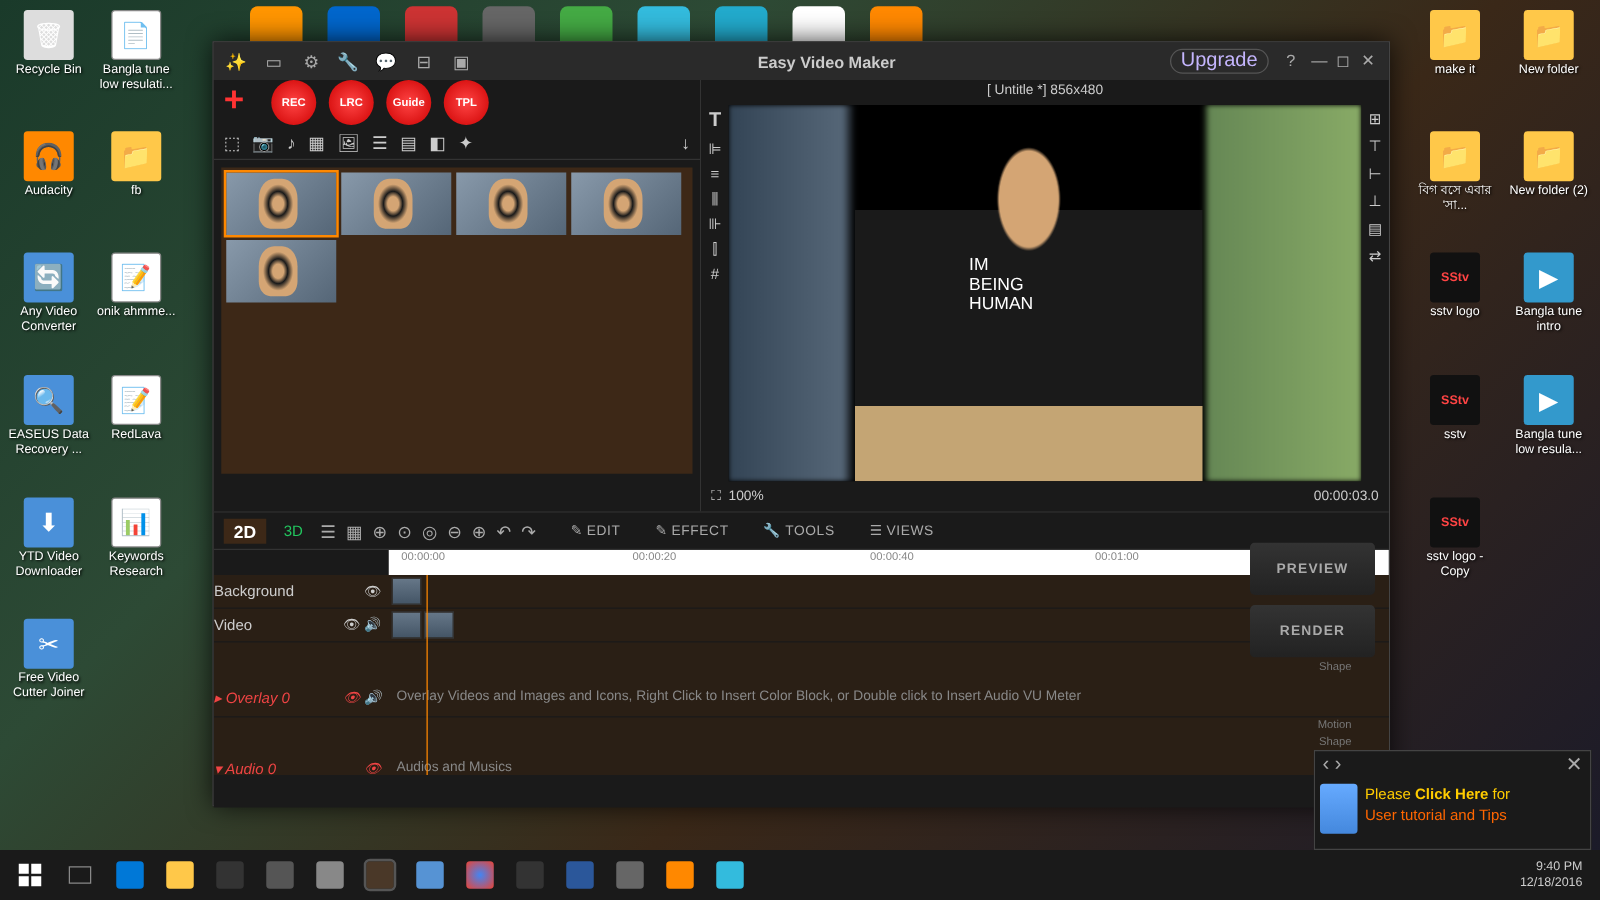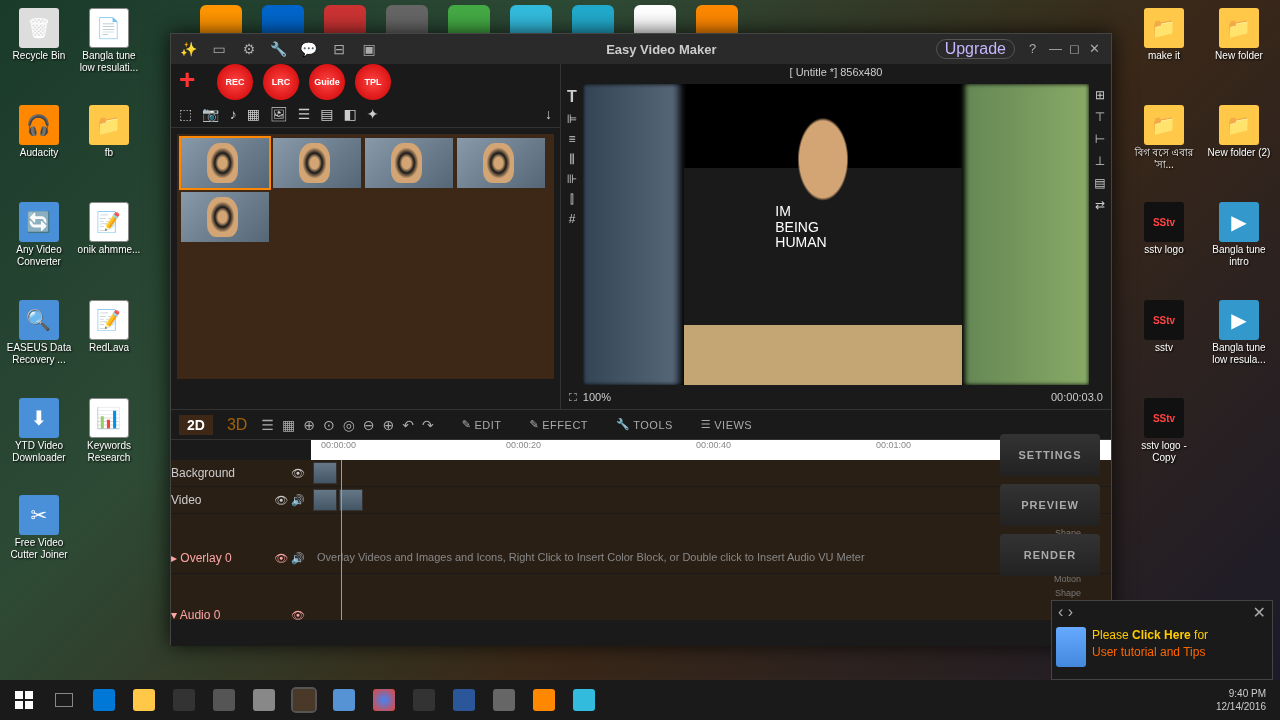--- a/index.html
+++ b/index.html
@@ -41,31 +41,31 @@
 .tshirt-text{position:absolute;left:38%;top:40%;color:#fff;font-size:14px;font-weight:normal;line-height:1.1;font-family:Impact}
 .bg-blur{position:absolute;inset:0;background:linear-gradient(90deg,#334455 0%,#556677 18%,transparent 20%,transparent 75%,#668855 76%,#88aa66 100%);filter:blur(2px)}
 .prev-right-tools{width:22px;display:flex;flex-direction:column;align-items:center;gap:8px;padding-top:4px}
 .prev-right-tools span{color:#ccc;font-size:12px;cursor:pointer}
 .prev-footer{height:24px;display:flex;align-items:center;padding:0 8px;color:#ccc;font-size:11px}
 .prev-footer .time{margin-left:auto}
 
 .timeline-section{height:237px;background:#1a1a1a;border-top:1px solid #333}
 .tl-toolbar{height:30px;display:flex;align-items:center;padding:0 8px;gap:8px;border-bottom:1px solid #333}
 .tl-2d{color:#fff;font-weight:bold;font-size:14px;padding:2px 8px;background:#3d2817;cursor:pointer}
-.tl-3d{color:#a16207;font-size:16px;padding:2px 6px;cursor:pointer}
+.tl-3d{color:#22c55e;font-size:12px;padding:2px 6px;cursor:pointer}
 .tl-tool{color:#aaa;cursor:pointer;font-size:14px}
 .tl-btn{color:#aaa;font-size:11px;cursor:pointer;display:flex;align-items:center;gap:3px;letter-spacing:0.5px}
 .tl-spacer{width:12px}
 
 .tl-ruler{height:20px;display:flex;background:#ffffff;font-size:9px;color:#888;position:relative;margin-left:140px}
 .tl-ruler span{position:absolute}
 .tl-tracks{background:#2a1f15;height:160px;overflow:auto}
 .track{display:flex;min-height:26px;border-bottom:1px solid #1a1a1a;align-items:center}
 .track-label{width:140px;text-align:left;padding-right:28px;color:#ccc;font-size:12px;position:relative}
-.track-label.dim{color:#fca5a5;}
+.track-label.dim{color:#ef4444;font-style:italic}
 .track-label .eye{position:absolute;right:6px;top:50%;transform:translateY(-50%);font-size:11px;cursor:pointer}
 .track-content{flex:1;position:relative;height:100%;min-height:26px}
 .track-hint{color:#888;font-size:11px;padding:6px}
 .clip{position:absolute;top:2px;height:22px;background:linear-gradient(#667788,#445566);border:1px solid #333}
 .sub{font-size:9px;color:#777;text-align:right;padding-right:30px;height:14px}
 .playhead{position:absolute;left:170px;top:0;bottom:0;width:1px;background:#ff8800;z-index:5}
 
 .side-buttons{position:absolute;right:6px;top:400px;width:110px;display:flex;flex-direction:column;gap:8px;align-items:center}
 .side-btn{width:100px;height:42px;background:linear-gradient(#333,#222);color:#aaa;font-size:11px;font-weight:bold;display:flex;align-items:center;justify-content:center;cursor:pointer;border-radius:4px;letter-spacing:1px}
 
@@ -318,26 +318,28 @@
       <div class="track" style="min-height:32px">
         <div class="track-label dim">▸ <span>Overlay 0</span><span class="eye">👁 🔊</span></div>
         <div class="track-content">
             <div class="track-hint">Overlay Videos and Images and Icons, Right Click to Insert Color Block, or Double click to Insert Audio VU Meter</div>
           </div>
       </div>
       <div class="sub">Motion</div>
       <div class="sub">Shape</div>
       <div class="track">
         <div class="track-label dim">▾ <span>Audio 0</span><span class="eye">👁</span></div>
+        <div class="track-content">
+            <div class="track-hint">Audios and Musics</div>
+          </div>
       </div>
     </div>
   </div>
 
   <div class="side-buttons">
-    <div class="side-btn">SETTINGS</div>
     <div class="side-btn">PREVIEW</div>
     <div class="side-btn">RENDER</div>
   </div>
 </div>
 
 <div class="popup">
   <div class="popup-hdr">
     <span><span>‹</span>&nbsp;<span>›</span></span>
     <span>✕</span>
   </div>
@@ -396,15 +398,15 @@
       <div class="tb-app" style="background:#666"></div>
     </div>
   <div class="tb-icon">
       <div class="tb-app" style="background:#ff8800"></div>
     </div>
   <div class="tb-icon">
       <div class="tb-app" style="background:#33bbdd"></div>
     </div>
   <div class="tb-clock">
     <div>9:40 PM</div>
-      <div>12/14/2016</div>
+      <div>12/18/2016</div>
   </div>
 </div>
 
 </body></html>

